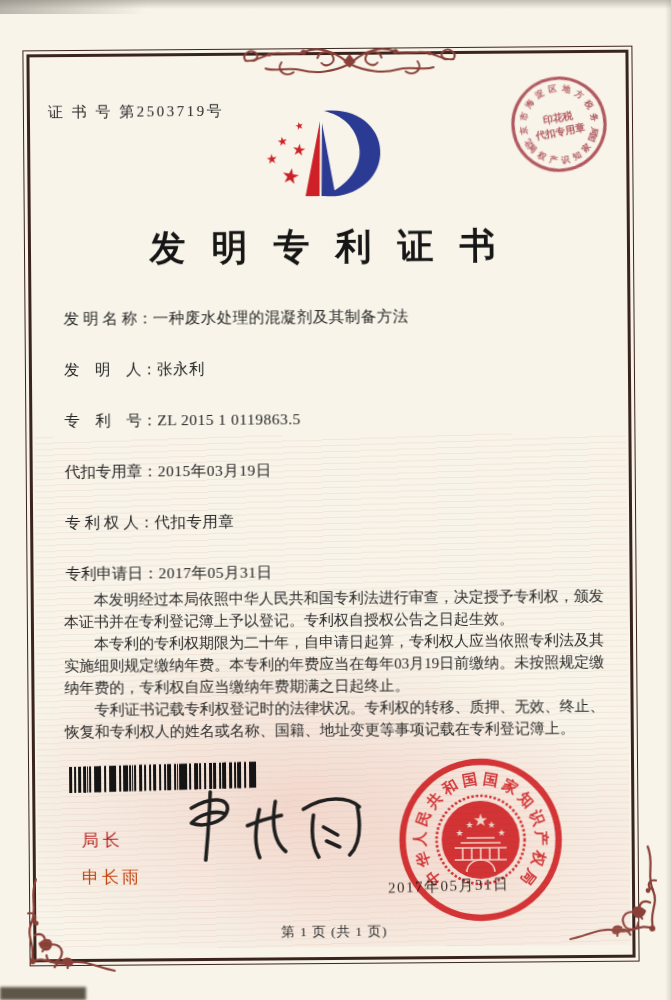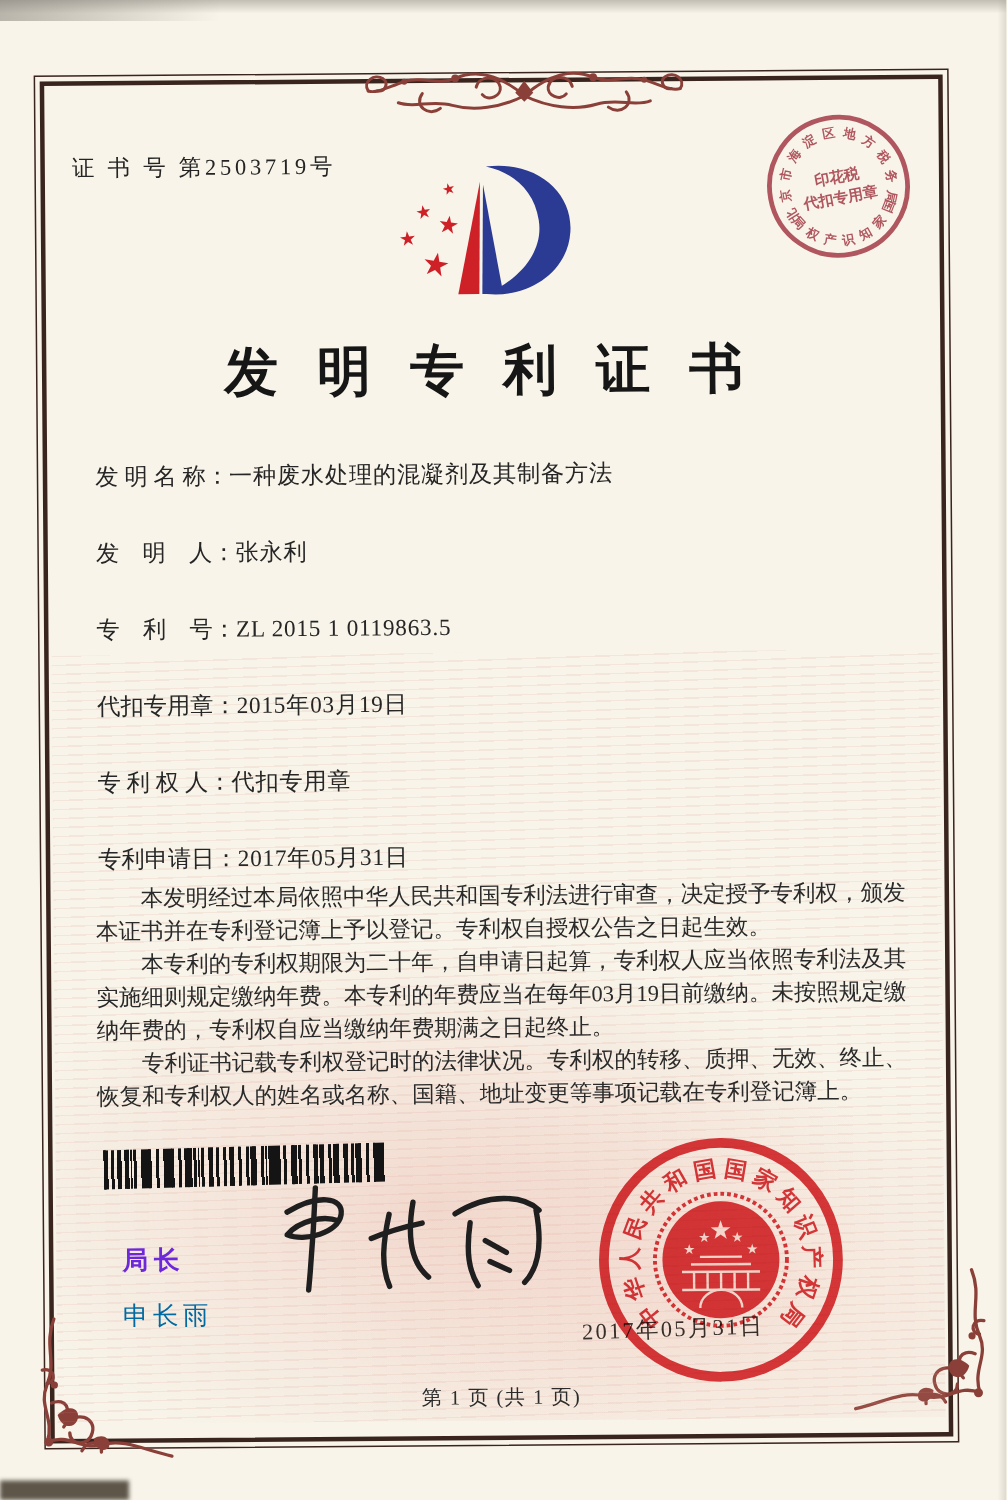--- a/index.html
+++ b/index.html
@@ -47,22 +47,22 @@
   .paragraphs p{margin:0;text-indent:2em;}
 
   .barcode{position:absolute;left:34px;top:708px;width:188px;height:26px;
     transform:rotate(-1.2deg);
     background:
       repeating-linear-gradient(90deg,#141414 0 2px,transparent 2px 5px),
       repeating-linear-gradient(90deg,#141414 0 1px,transparent 1px 9px),
       repeating-linear-gradient(90deg,#141414 0 3px,transparent 3px 14px);
   }
 
-  .signer-title{position:absolute;left:46px;top:772px;font-size:17px;letter-spacing:4px;color:#6d28d9;font-weight:bold;}
-  .signer-name{position:absolute;left:46px;top:809px;font-size:17px;letter-spacing:3px;color:#0369a1;}
+  .signer-title{position:absolute;left:46px;top:772px;font-size:17px;letter-spacing:4px;color:#b91c1c;}
+  .signer-name{position:absolute;left:46px;top:809px;font-size:17px;letter-spacing:3px;color:#c2410c;}
   .signature{position:absolute;left:128px;top:730px;}
 
   .official-seal{position:absolute;left:360px;top:701px;mix-blend-mode:multiply;opacity:.93;}
   .seal-date{position:absolute;left:352px;top:822px;width:180px;font-size:15px;letter-spacing:1.5px;
     color:#39332e;transform:rotate(-1.5deg);mix-blend-mode:multiply;z-index:5;}
 
   .tax-stamp{position:absolute;left:479px;top:21px;transform:rotate(-10deg);
     mix-blend-mode:multiply;opacity:.9;}
 
   .footer{position:absolute;left:0;right:0;top:868px;text-align:center;font-size:13.5px;

